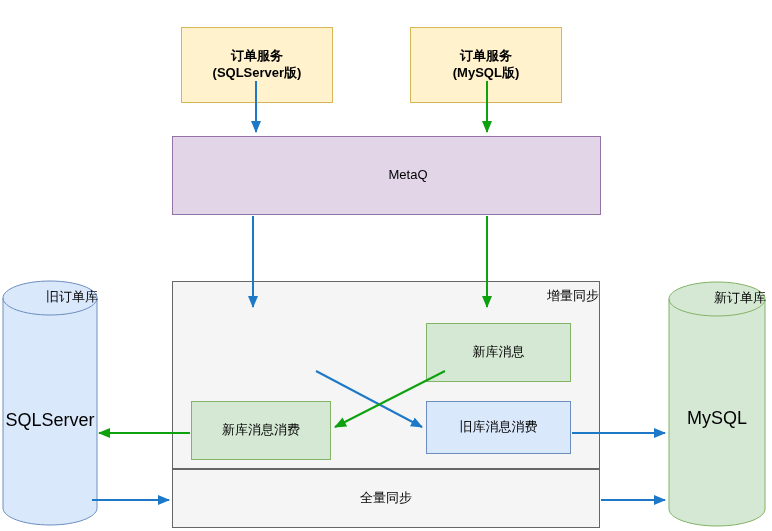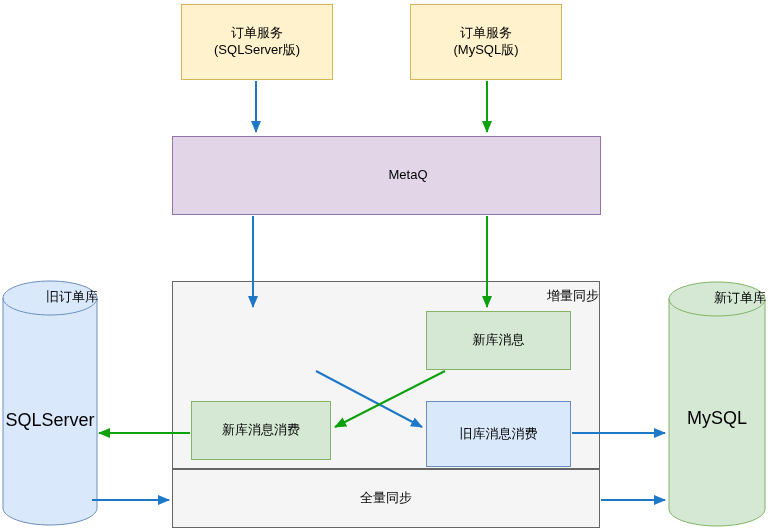--- a/index.html
+++ b/index.html
@@ -6,21 +6,21 @@
   .canvas {
     position:relative; width:772px; height:531px; background:#ffffff;
     font-family:"Liberation Sans","DejaVu Sans",sans-serif;
     color:#000; overflow:hidden;
   }
   .box {
     position:absolute; box-sizing:border-box;
     display:flex; flex-direction:column; align-items:center; justify-content:center;
     font-size:13px; line-height:1.3; text-align:center;
   }
-  .yellow { background:var(--yellow-fill); border:1px solid var(--yellow-stroke); font-weight:normal; }
+  .yellow { background:var(--yellow-fill); border:1px solid var(--yellow-stroke); font-weight:bold;margin-top:23px; }
   .purple { background:var(--purple-fill); border:1px solid var(--purple-stroke);padding-left:43px; }
   .bluebx { background:var(--blue-fill);  border:1px solid var(--blue-stroke); }
   .greenbx{ background:var(--green-fill); border:1px solid var(--green-stroke); }
   .gray   { background:var(--gray-fill);  border:1px solid var(--gray-stroke); }
   .container { justify-content:flex-start; }
   .container-title { padding-top:6px; width:100%; text-align:right; }
   .cylinder { position:absolute; }
   .cylinder svg { position:absolute; left:0; top:0; }
   .cyl-fill-blue  { fill:var(--blue-fill);  stroke:var(--blue-stroke);  stroke-width:1; }
   .cyl-arc-blue   { fill:none; stroke:var(--blue-stroke); stroke-width:1; }
@@ -55,29 +55,29 @@
 
   <div class="box gray container" style="left:172px;top:281px;width:428px;height:188px">
     <div class="container-title">增量同步</div>
   </div>
 
   <div class="box gray" style="left:172px;top:469px;width:428px;height:59px">
     <div>全量同步</div>
   </div>
 
 
-  <div class="box greenbx" style="left:426px;top:311px;width:145px;height:59px">
+  <div class="box greenbx" style="left:426px;top:323px;width:145px;height:59px">
     <div>新库消息</div>
   </div>
 
   <div class="box greenbx" style="left:191px;top:401px;width:140px;height:59px">
     <div>新库消息消费</div>
   </div>
 
-  <div class="box bluebx" style="left:426px;top:401px;width:145px;height:66px">
+  <div class="box bluebx" style="left:426px;top:401px;width:145px;height:53px">
     <div>旧库消息消费</div>
   </div>
 
   <div class="cylinder" style="left:2px;top:280px;width:96px;height:246px">
     <svg width="96" height="246" viewBox="0 0 96 246">
       <path class="cyl-fill-blue" d="M1,18 C1,8.6 22,1 48,1 C74,1 95,8.6 95,18 L95,228 C95,237.4 74,245 48,245 C22,245 1,237.4 1,228 Z"></path>
       <path class="cyl-arc-blue" d="M1,18 C1,27.4 22,35 48,35 C74,35 95,27.4 95,18"></path>
     </svg>
     <div class="cyl-title">旧订单库</div>
     <div class="cyl-engine" style="top:130px">SQLServer</div>

